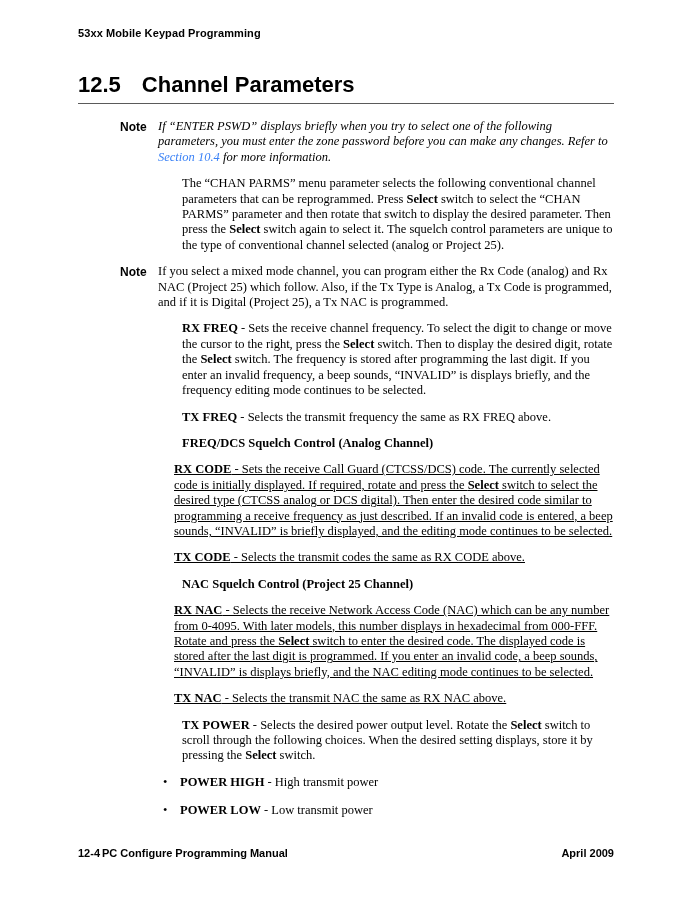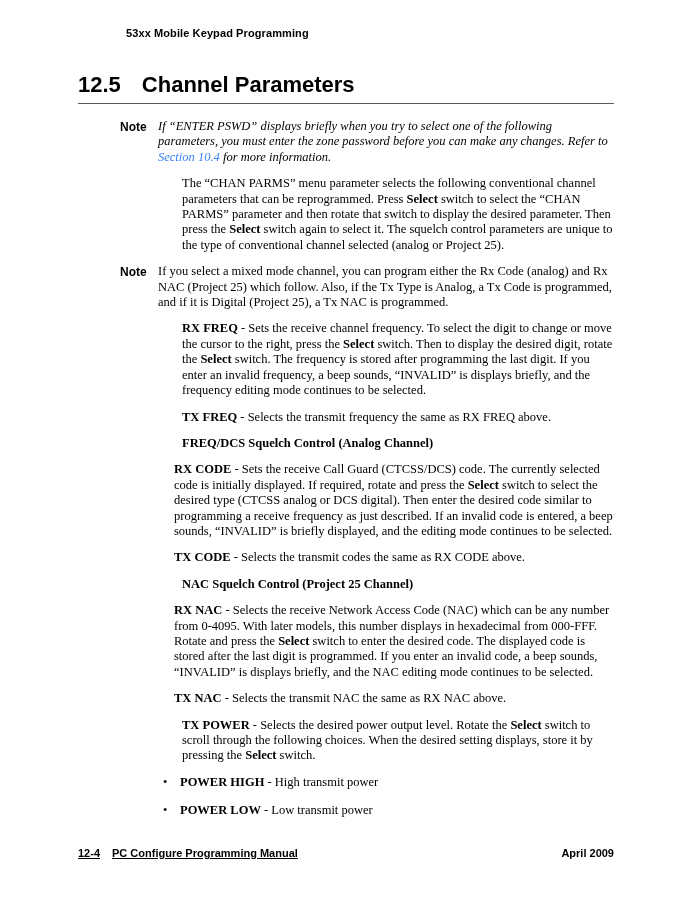--- a/index.html
+++ b/index.html
@@ -7,21 +7,21 @@
     position:relative;
     width:695px; height:899px;
     background:#ffffff;
     color:#000000;
     overflow:hidden;
     font-family:"Liberation Serif", serif;
   }
   .running-header {
     position:absolute; left:78px; top:27px;
     font-family:"Liberation Sans", sans-serif;
-    font-weight:bold; font-size:11px; letter-spacing:0.1px;margin-left:48px;
+    font-weight:bold; font-size:11px; letter-spacing:0.1px;
   }
   .section-title {
     position:absolute; left:78px; width:536px; top:74px;
     font-family:"Liberation Sans", sans-serif;
     font-weight:bold; font-size:22px; line-height:21px;
     border-bottom:1px solid #5a5a5a;
     padding-bottom:8px;
     margin:0;
   }
   .sec-num { margin-right:21px; }
@@ -33,33 +33,33 @@
   .note-label {
     flex:none; width:38px;
     font-family:"Liberation Sans", sans-serif;
     font-weight:bold; font-size:12px;
     padding-top:1px;
   }
   .note-body { flex:1; margin:0; }
   .i { font-style:italic; }
   .b { font-weight:bold; }
   .p1 { margin:0 0 11px 104px; }
-  .p2 { margin:0 0 11px 96px; }
+  .p2 { margin:0 0 11px 96px;text-decoration:underline; }
   .subhead { font-weight:bold; }
   .bullet-row { display:flex; margin:0 0 13px 85px; }
   .bullet-dot { flex:none; width:17px; font-size:12.5px; }
   .bullet-text { flex:1; }
   .xref { text-decoration:none; cursor:pointer; }
   .footer {
     position:absolute; left:78px; top:847px; width:536px;
     display:flex; justify-content:space-between; align-items:baseline;
     font-family:"Liberation Sans", sans-serif;
     font-weight:bold; font-size:11px;
   }
-  .footer-left { display:flex; gap:12px;text-decoration:underline; }
+  .footer-left { display:flex; gap:2px; }
 </style>
 </head>
 <body>
 
 <div class="page">
 
   <div class="running-header">53xx Mobile Keypad Programming</div>
 
   <h1 class="section-title">
     <span class="sec-num">12.5</span><span>Channel Parameters</span>

